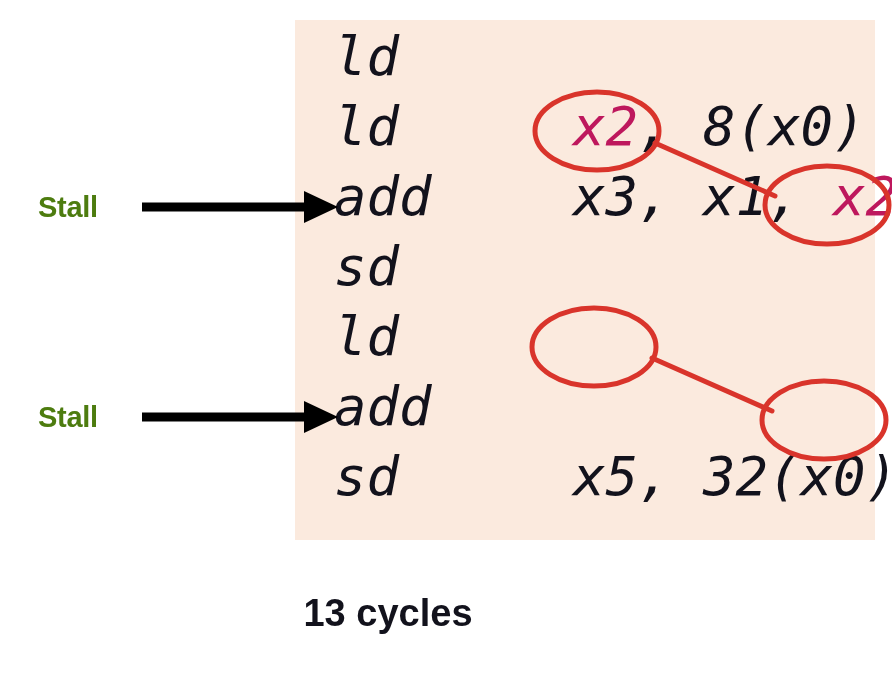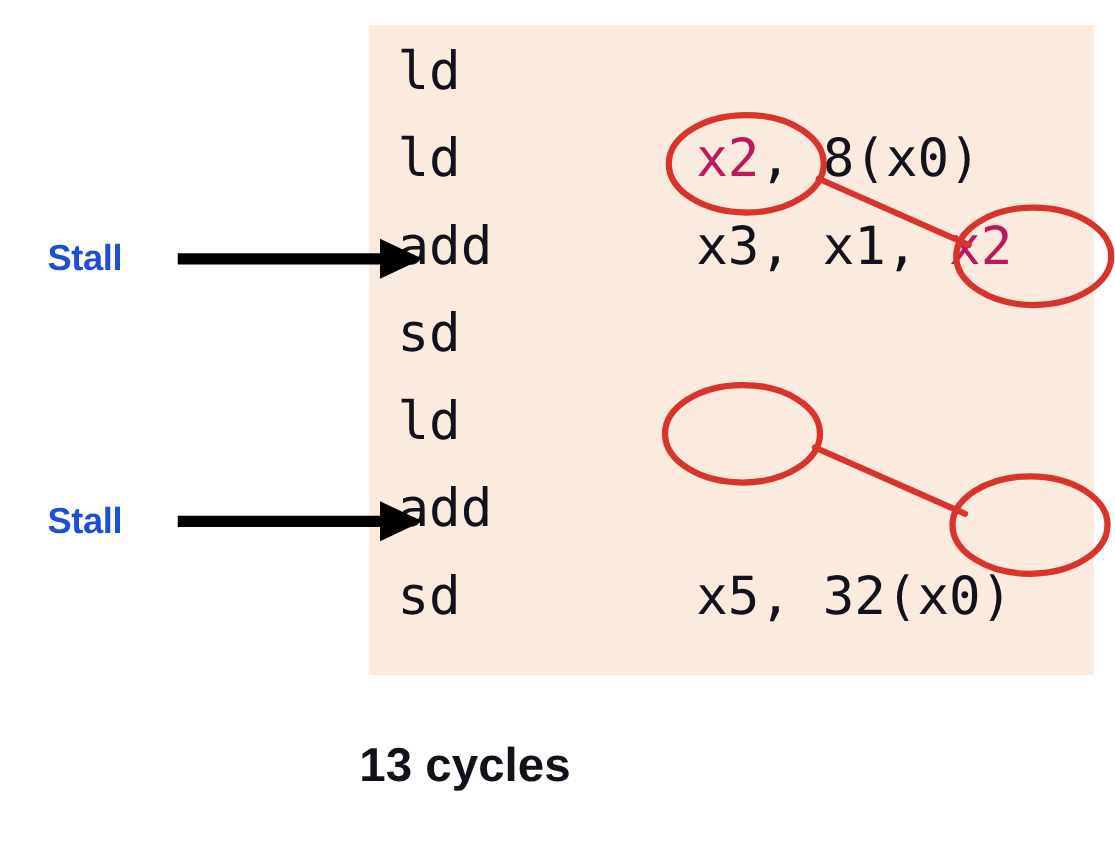--- a/index.html
+++ b/index.html
@@ -28,28 +28,29 @@
     position: absolute;
     left: 295px;
     top: 20px;
     width: 580px;
     height: 520px;
     background: #fbeade;
   }
 
   .code-row {
     position: absolute;
-    left: 0;
+    left: 16px;
     width: 100%;
     height: 70px;
     line-height: 70px;
     white-space: pre;
     font-family: "DejaVu Sans Mono", "Liberation Mono", monospace;
-    font-size: 42px;
+    font-size: 54px;
     color: #12121c;
+    font-style: italic;
   }
   .code-row .mnemonic {
     position: absolute;
     left: 23px;
     top: 0;
   }
   .code-row .operands {
     position: absolute;
     left: 262px;
     top: 0;
@@ -62,21 +63,21 @@
     left: 38px;
     height: 44px;
   }
   .stall-label {
     position: absolute;
     left: 0;
     top: 0;
     font-family: "Liberation Sans", sans-serif;
     font-weight: bold;
     font-size: 29px;
-    color: #1d4ed8;
+    color: #4d7c0f;
     line-height: 44px;
     letter-spacing: -0.3px;
   }
   .stall-arrow {
     position: absolute;
     left: 104px;
     top: 0;
     width: 196px;
     height: 44px;
   }
@@ -85,20 +86,21 @@
   .caption {
     position: absolute;
     left: 0;
     top: 592px;
     width: 744px;
     text-align: center;
     font-family: "Liberation Sans", sans-serif;
     font-weight: bold;
     font-size: 38px;
     color: #12121c;
+    padding-left: 16px;
   }
 
   
   #annotations {
     position: absolute;
     left: 0;
     top: 0;
     width: 892px;
     height: 688px;
     pointer-events: none;

